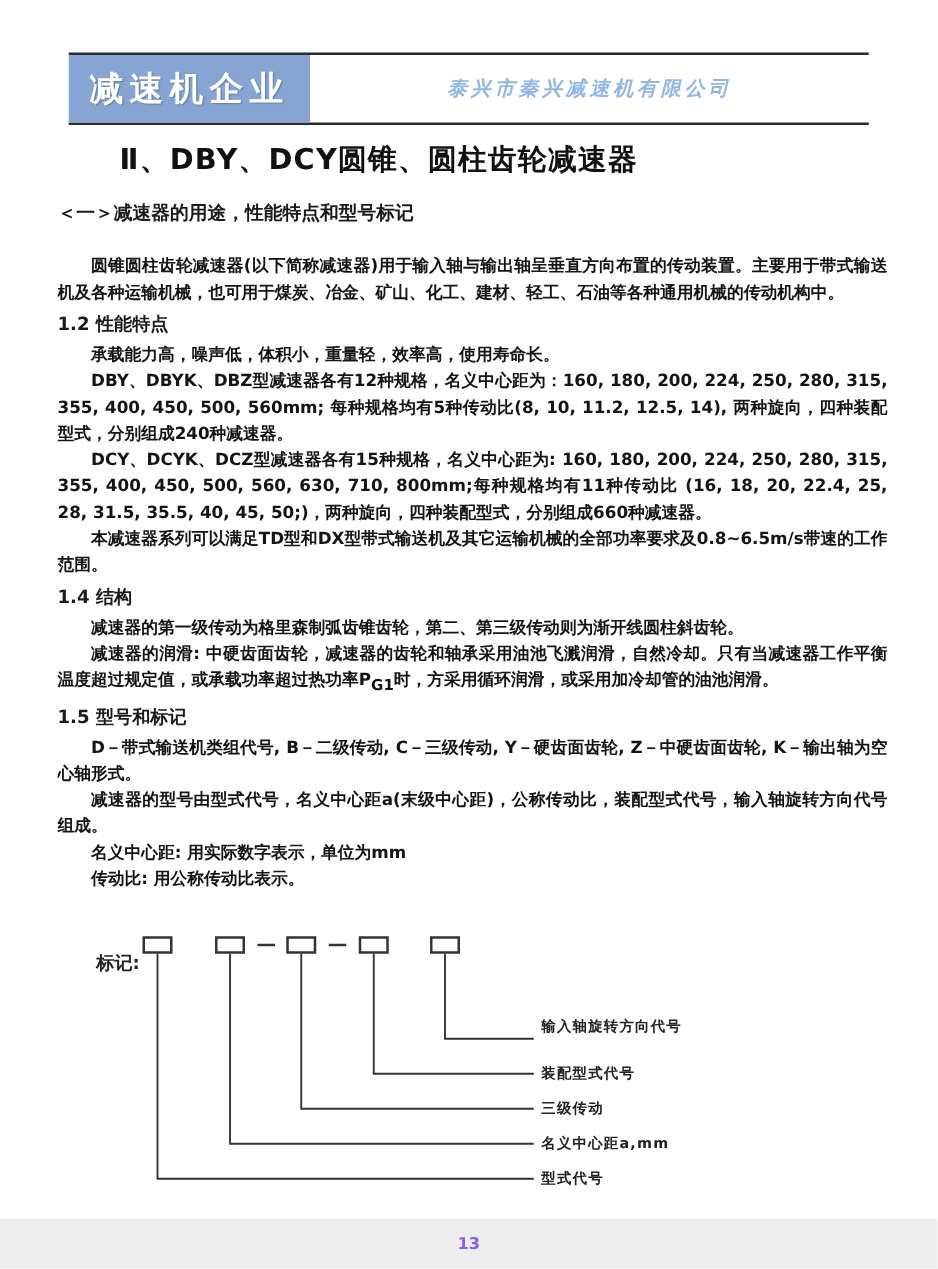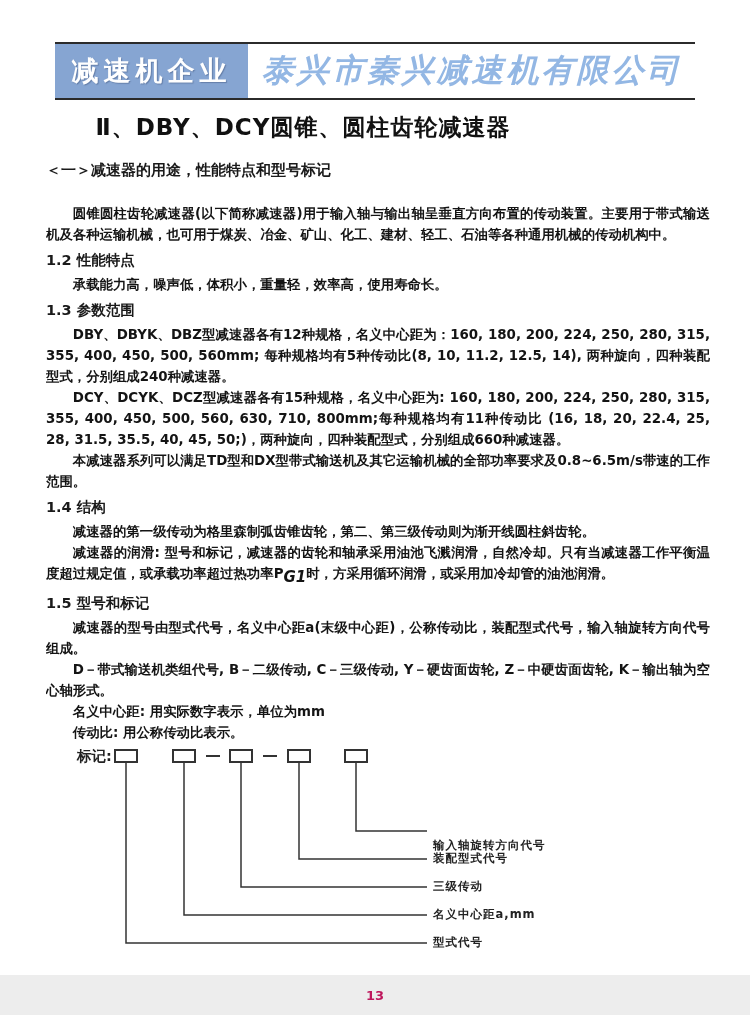--- a/index.html
+++ b/index.html
@@ -24,63 +24,63 @@
   }
   .brand{
     width:193px;background:var(--header-blue);
     color:#ffffff;font-size:27px;font-weight:bold;letter-spacing:5px;
     display:flex;align-items:center;justify-content:center;
     text-shadow:1px 1px 1px rgba(60,80,120,.45);
     text-align:right;
   }
   .company{
     flex:1;display:flex;align-items:center;justify-content:center;
-    color:var(--company-text);font-size:32px;font-weight:bold;font-style:italic;
+    color:var(--company-text);font-size:16px;font-weight:bold;font-style:italic;
     letter-spacing:3px;
   }
   
   .title{
     position:absolute;left:0;top:112px;width:606px;text-align:center;
     font-size:23px;font-weight:bold;color:#111;letter-spacing:1px;
   }
   
   .content{
     position:absolute;left:46px;top:158px;width:664px;height:582px;
     overflow:hidden;
   }
   .sec-head{font-size:15px;font-weight:bold;line-height:24px;margin-bottom:21px;}
   .num-head{font-size:14.5px;font-weight:bold;line-height:22px;margin:4px 0 3px 0;}
   p.body{
     font-size:13.4px;font-weight:600;line-height:21px;
     text-indent:2em;text-align:justify;color:#141414;
   }
   p.body.noj{text-align:left;}
-  sub{font-size:15px;vertical-align:sub;font-style:italic;}
+  sub{font-size:12px;vertical-align:sub;}
   
   .diagram{position:absolute;left:0;top:742px;width:750px;height:233px;}
   .mark-label{
-    position:absolute;left:77px;top:5px;font-size:14.5px;font-weight:bold;color:#222;
+    position:absolute;left:77px;top:19px;font-size:14.5px;font-weight:bold;color:#222;
   }
   .code-box{
     position:absolute;top:7px;width:24px;height:14px;
     border:2px solid #333;background:#fff;
   }
   .dash{position:absolute;top:13px;width:14px;height:2px;background:#333;}
   .connectors{position:absolute;left:0;top:0;width:750px;height:233px;}
   .callout{
     position:absolute;left:433px;height:16px;font-size:11.5px;font-weight:600;
     color:#222;white-space:nowrap;letter-spacing:1px;
   }
   
   .footer{
     position:absolute;left:0;top:975px;width:750px;height:40px;
     background:var(--footer-bg);
     display:flex;align-items:center;justify-content:center;
   }
-  .footer span{font-size:13px;font-weight:600;color:#be185d;}
+  .footer span{font-size:13px;font-weight:600;color:#8b5cf6;}
 </style>
 </head>
 <body>
 
 <div class="page">
 
   <div class="header">
     <div class="brand">减速机企业</div>
     <div class="company">泰兴市秦兴减速机有限公司</div>
   </div>
@@ -88,32 +88,31 @@
   <div class="title">Ⅱ、DBY、DCY圆锥、圆柱齿轮减速器</div>
 
   <div class="content">
     <div class="sec-head">＜一＞减速器的用途，性能特点和型号标记</div>
 
     <p class="body">圆锥圆柱齿轮减速器(以下简称减速器)用于输入轴与输出轴呈垂直方向布置的传动装置。主要用于带式输送机及各种运输机械，也可用于煤炭、冶金、矿山、化工、建材、轻工、石油等各种通用机械的传动机构中。</p>
 
     <div class="num-head">1.2 性能特点</div>
     <p class="body">承载能力高，噪声低，体积小，重量轻，效率高，使用寿命长。</p>
 
-    <div class="num-head">1.3 参数范围</div>
     <p class="body">DBY、DBYK、DBZ型减速器各有12种规格，名义中心距为：160, 180, 200, 224, 250, 280, 315, 355, 400, 450, 500, 560mm; 每种规格均有5种传动比(8, 10, 11.2, 12.5, 14), 两种旋向，四种装配型式，分别组成240种减速器。</p>
     <p class="body">DCY、DCYK、DCZ型减速器各有15种规格，名义中心距为: 160, 180, 200, 224, 250, 280, 315, 355, 400, 450, 500, 560, 630, 710, 800mm;每种规格均有11种传动比 (16, 18, 20, 22.4, 25, 28, 31.5, 35.5, 40, 45, 50;)，两种旋向，四种装配型式，分别组成660种减速器。</p>
     <p class="body">本减速器系列可以满足TD型和DX型带式输送机及其它运输机械的全部功率要求及0.8~6.5m/s带速的工作范围。</p>
 
     <div class="num-head">1.4 结构</div>
     <p class="body">减速器的第一级传动为格里森制弧齿锥齿轮，第二、第三级传动则为渐开线圆柱斜齿轮。</p>
-    <p class="body"><span>减速器的润滑: 型号和标记，减速器的齿轮和轴承采用油池飞溅润滑，自然冷却。只有当减速器工作平衡温度超过规定值，或承载功率超过热功率P</span><sub>G1</sub><span>时，方采用循环润滑，或采用加冷却管的油池润滑。</span></p>
+    <p class="body"><span>减速器的润滑: 中硬齿面齿轮，减速器的齿轮和轴承采用油池飞溅润滑，自然冷却。只有当减速器工作平衡温度超过规定值，或承载功率超过热功率P</span><sub>G1</sub><span>时，方采用循环润滑，或采用加冷却管的油池润滑。</span></p>
 
     <div class="num-head">1.5 型号和标记</div>
+    <p class="body">D－带式输送机类组代号, B－二级传动, C－三级传动, Y－硬齿面齿轮, Z－中硬齿面齿轮, K－输出轴为空心轴形式。</p>
     <p class="body">减速器的型号由型式代号，名义中心距a(末级中心距)，公称传动比，装配型式代号，输入轴旋转方向代号组成。</p>
-    <p class="body">D－带式输送机类组代号, B－二级传动, C－三级传动, Y－硬齿面齿轮, Z－中硬齿面齿轮, K－输出轴为空心轴形式。</p>
     <p class="body noj">名义中心距: 用实际数字表示，单位为mm</p>
     <p class="body noj">传动比: 用公称传动比表示。</p>
 
   </div>
 
   <div class="diagram">
     <span class="mark-label">标记:</span>
 
     <div class="code-box" style="left:114px"></div>
     <div class="code-box" style="left:172px"></div>
@@ -124,21 +123,21 @@
     <div class="code-box" style="left:344px"></div>
 
     <svg class="connectors" viewBox="0 0 750 233" xmlns="http://www.w3.org/2000/svg">
       <polyline points="356,21 356,89 427,89" fill="none" stroke="#333" stroke-width="1.5"></polyline>
       <polyline points="299,21 299,117 427,117" fill="none" stroke="#333" stroke-width="1.5"></polyline>
       <polyline points="241,21 241,145 427,145" fill="none" stroke="#333" stroke-width="1.5"></polyline>
       <polyline points="184,21 184,173 427,173" fill="none" stroke="#333" stroke-width="1.5"></polyline>
       <polyline points="126,21 126,201 427,201" fill="none" stroke="#333" stroke-width="1.5"></polyline>
     </svg>
 
-    <div class="callout" style="top:96px">输入轴旋转方向代号</div>
+    <div class="callout" style="top:72px">输入轴旋转方向代号</div>
     <div class="callout" style="top:109px">装配型式代号</div>
     <div class="callout" style="top:137px">三级传动</div>
     <div class="callout" style="top:165px">名义中心距a,mm</div>
     <div class="callout" style="top:193px">型式代号</div>
   </div>
 
   <div class="footer">
     <span>13</span>
   </div>
 

